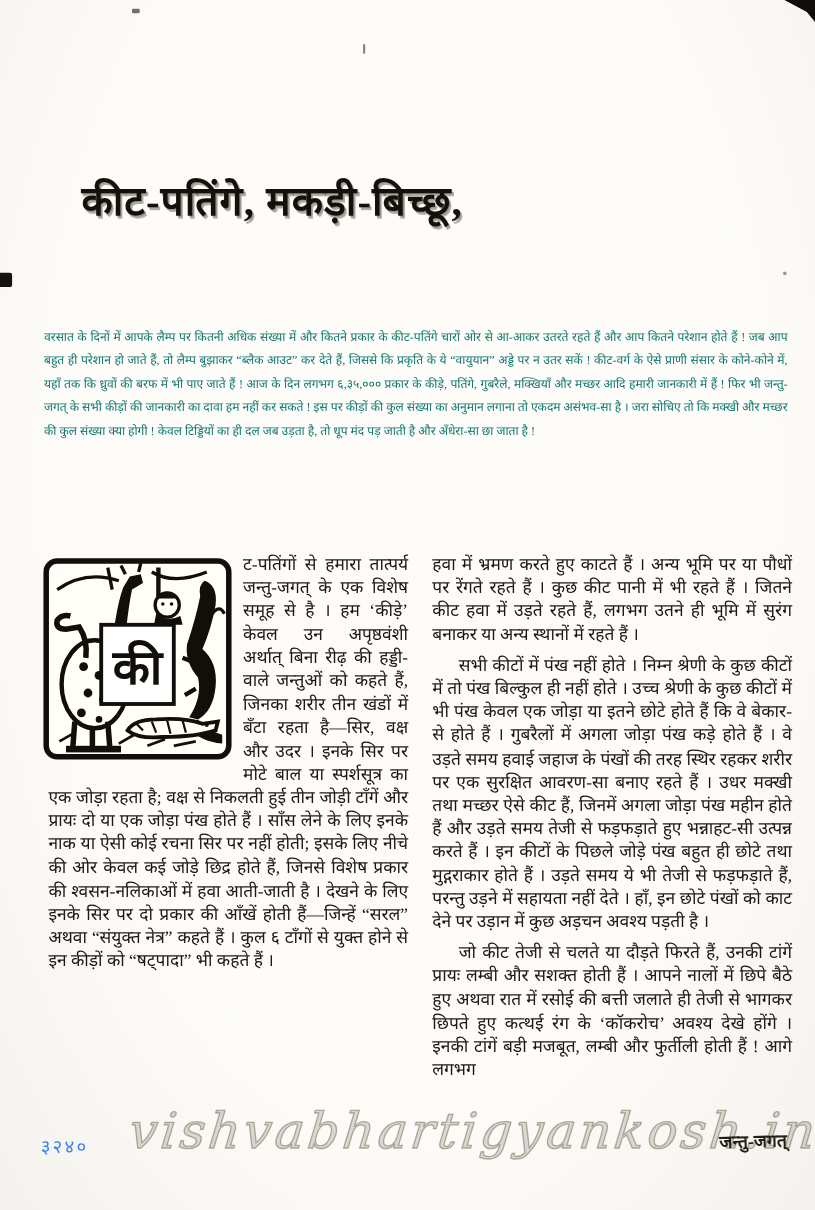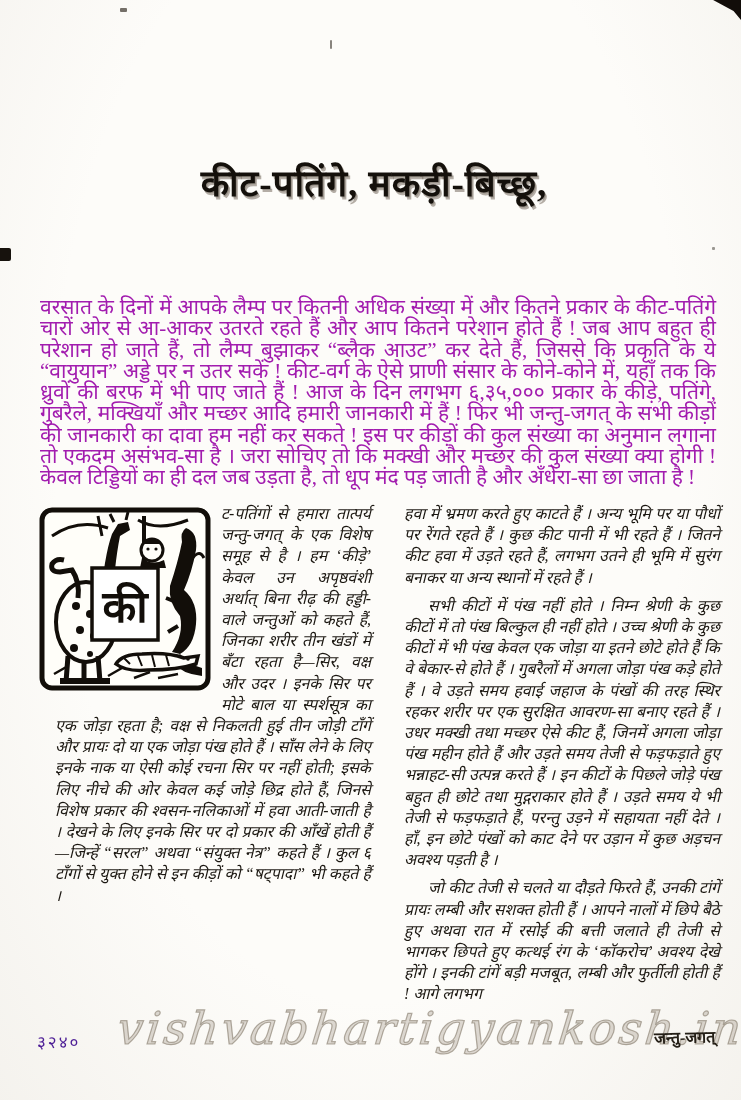--- a/index.html
+++ b/index.html
@@ -14,48 +14,47 @@
     background:
       radial-gradient(ellipse at 50% 40%, rgba(255,255,255,0) 60%, rgba(205,198,185,.18) 100%);
     pointer-events:none;
   }
   
   .title{
     position:absolute;left:74px;top:156px;width:600px;
     font-size:37px;font-weight:bold;line-height:1.5;
     letter-spacing:1px;color:#14100b;
     text-shadow:2px 3px 0 rgba(90,78,64,.45), 1px 1px 0 rgba(40,32,24,.25);
-    text-align:center;
   }
   
   .intro{
     position:absolute;left:40px;top:297px;width:676px;
-    font-size:21px;line-height:21.3px;text-align:justify;
-    color:#a21caf;
+    font-size:11px;line-height:21.3px;text-align:justify;
+    color:#0f766e;
   }
   
   .columns{
     position:absolute;left:38px;top:503px;width:682px;
     display:flex;gap:16px;
   }
   .col{
     width:333px;font-size:15.8px;line-height:21.2px;
     text-align:justify;color:#1b1711;
   }
-  .col p{margin:0 0 7px 17px;font-style:italic;}
+  .col p{margin:0 0 7px 6px;}
   .col p.indent{text-indent:24px;}
   
   .illus{
     float:left;width:174px;height:186px;
     margin:3px 9px 5px 0;
   }
   
   .page-number{
     position:absolute;left:37px;top:1030px;
-    font-size:17px;letter-spacing:2px;color:#4c1d95;
+    font-size:17px;letter-spacing:2px;color:#3b82f6;
   }
   .watermark{
     position:absolute;left:118px;top:1002px;width:470px;
     font-family:"DejaVu Serif","Liberation Serif",serif;
     font-style:italic;font-size:45px;letter-spacing:3px;
     color:rgba(146,134,116,.30);
     -webkit-text-stroke:1.2px rgba(121,110,92,.55);
     transform:skewX(-6deg);
     white-space:nowrap;pointer-events:none;
   }

